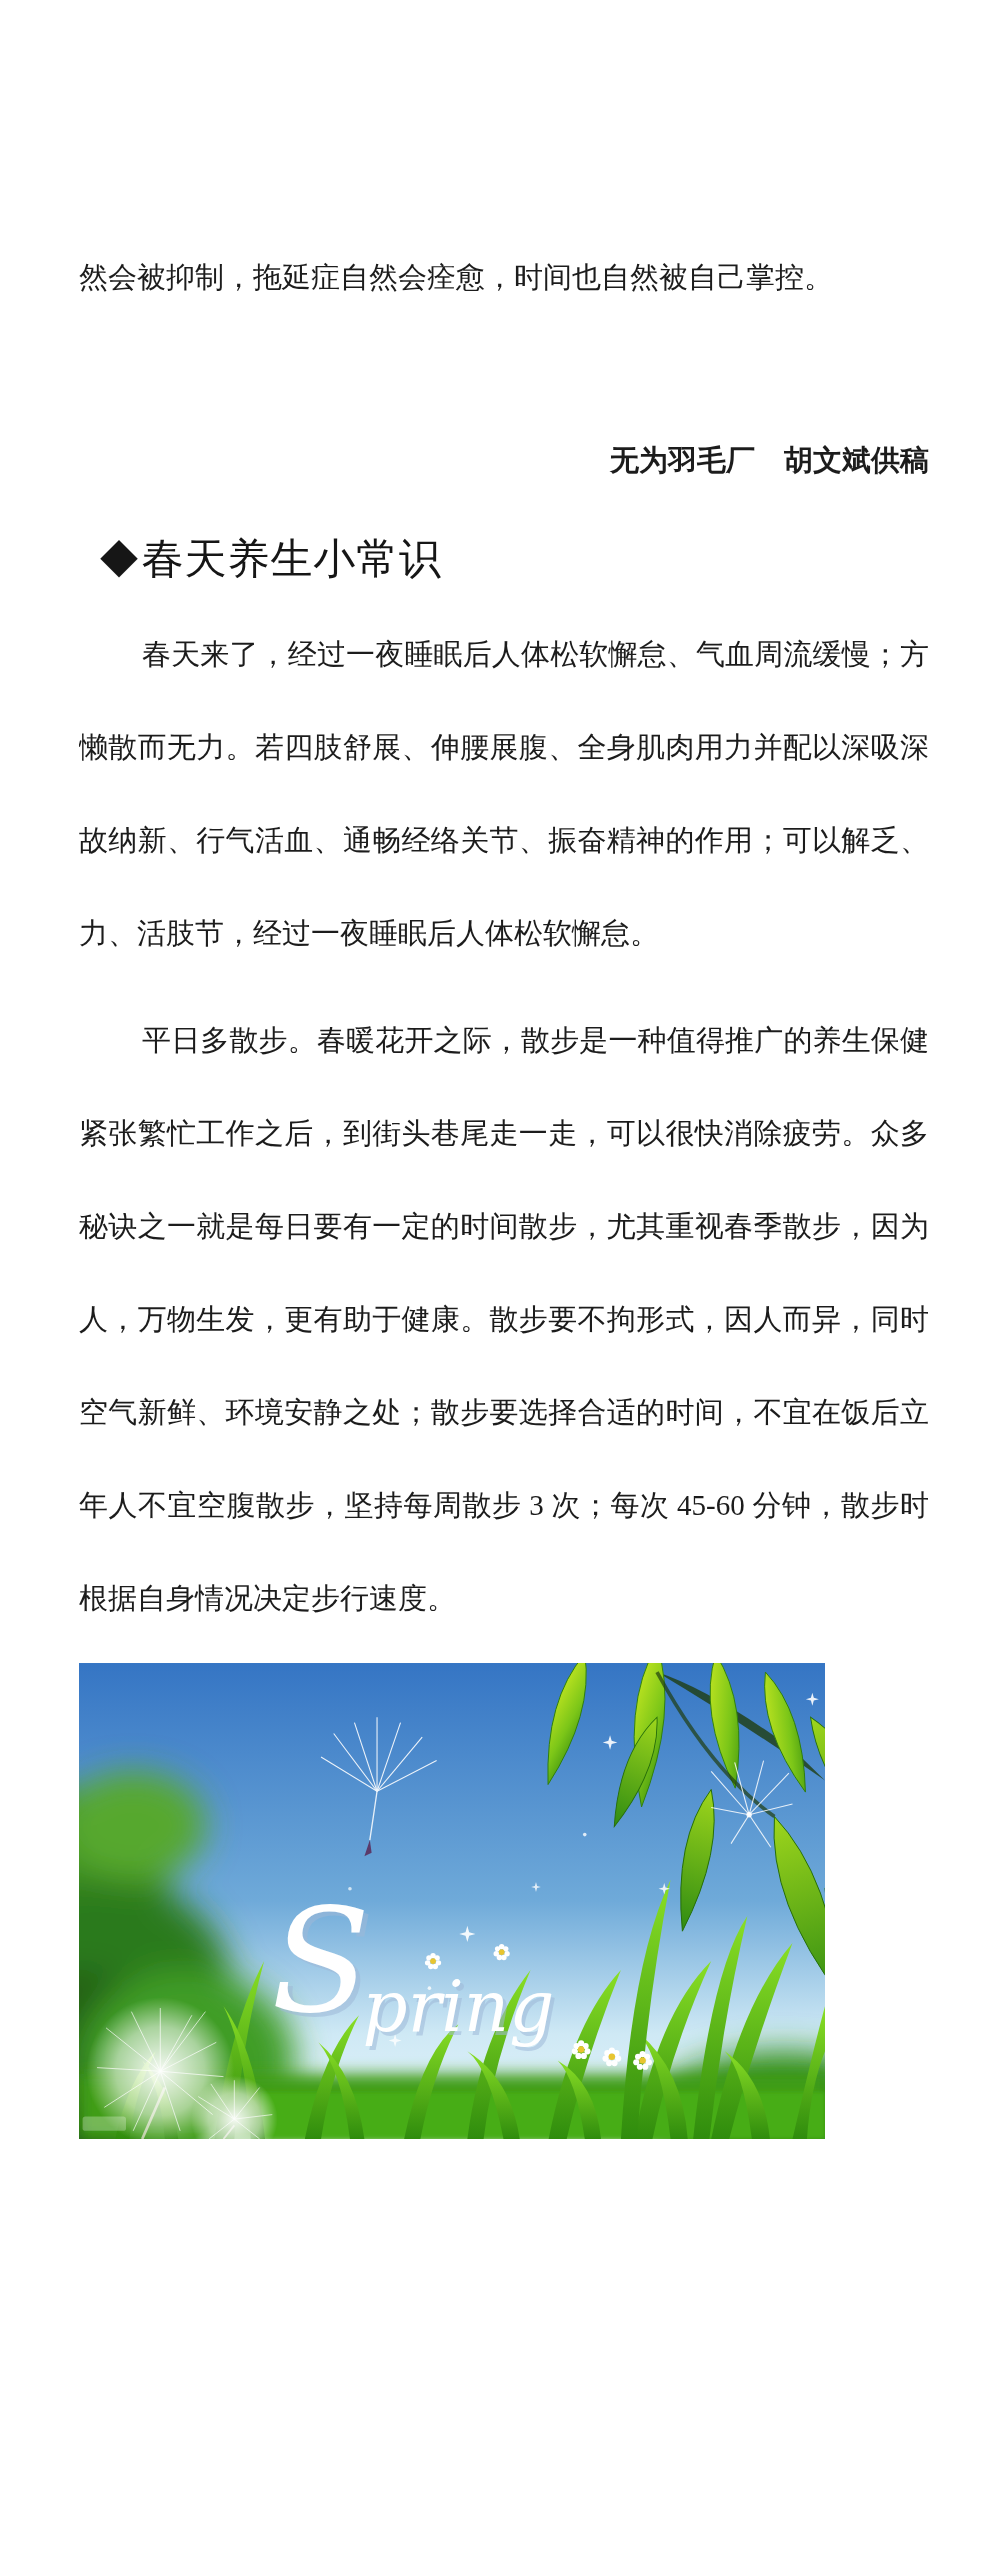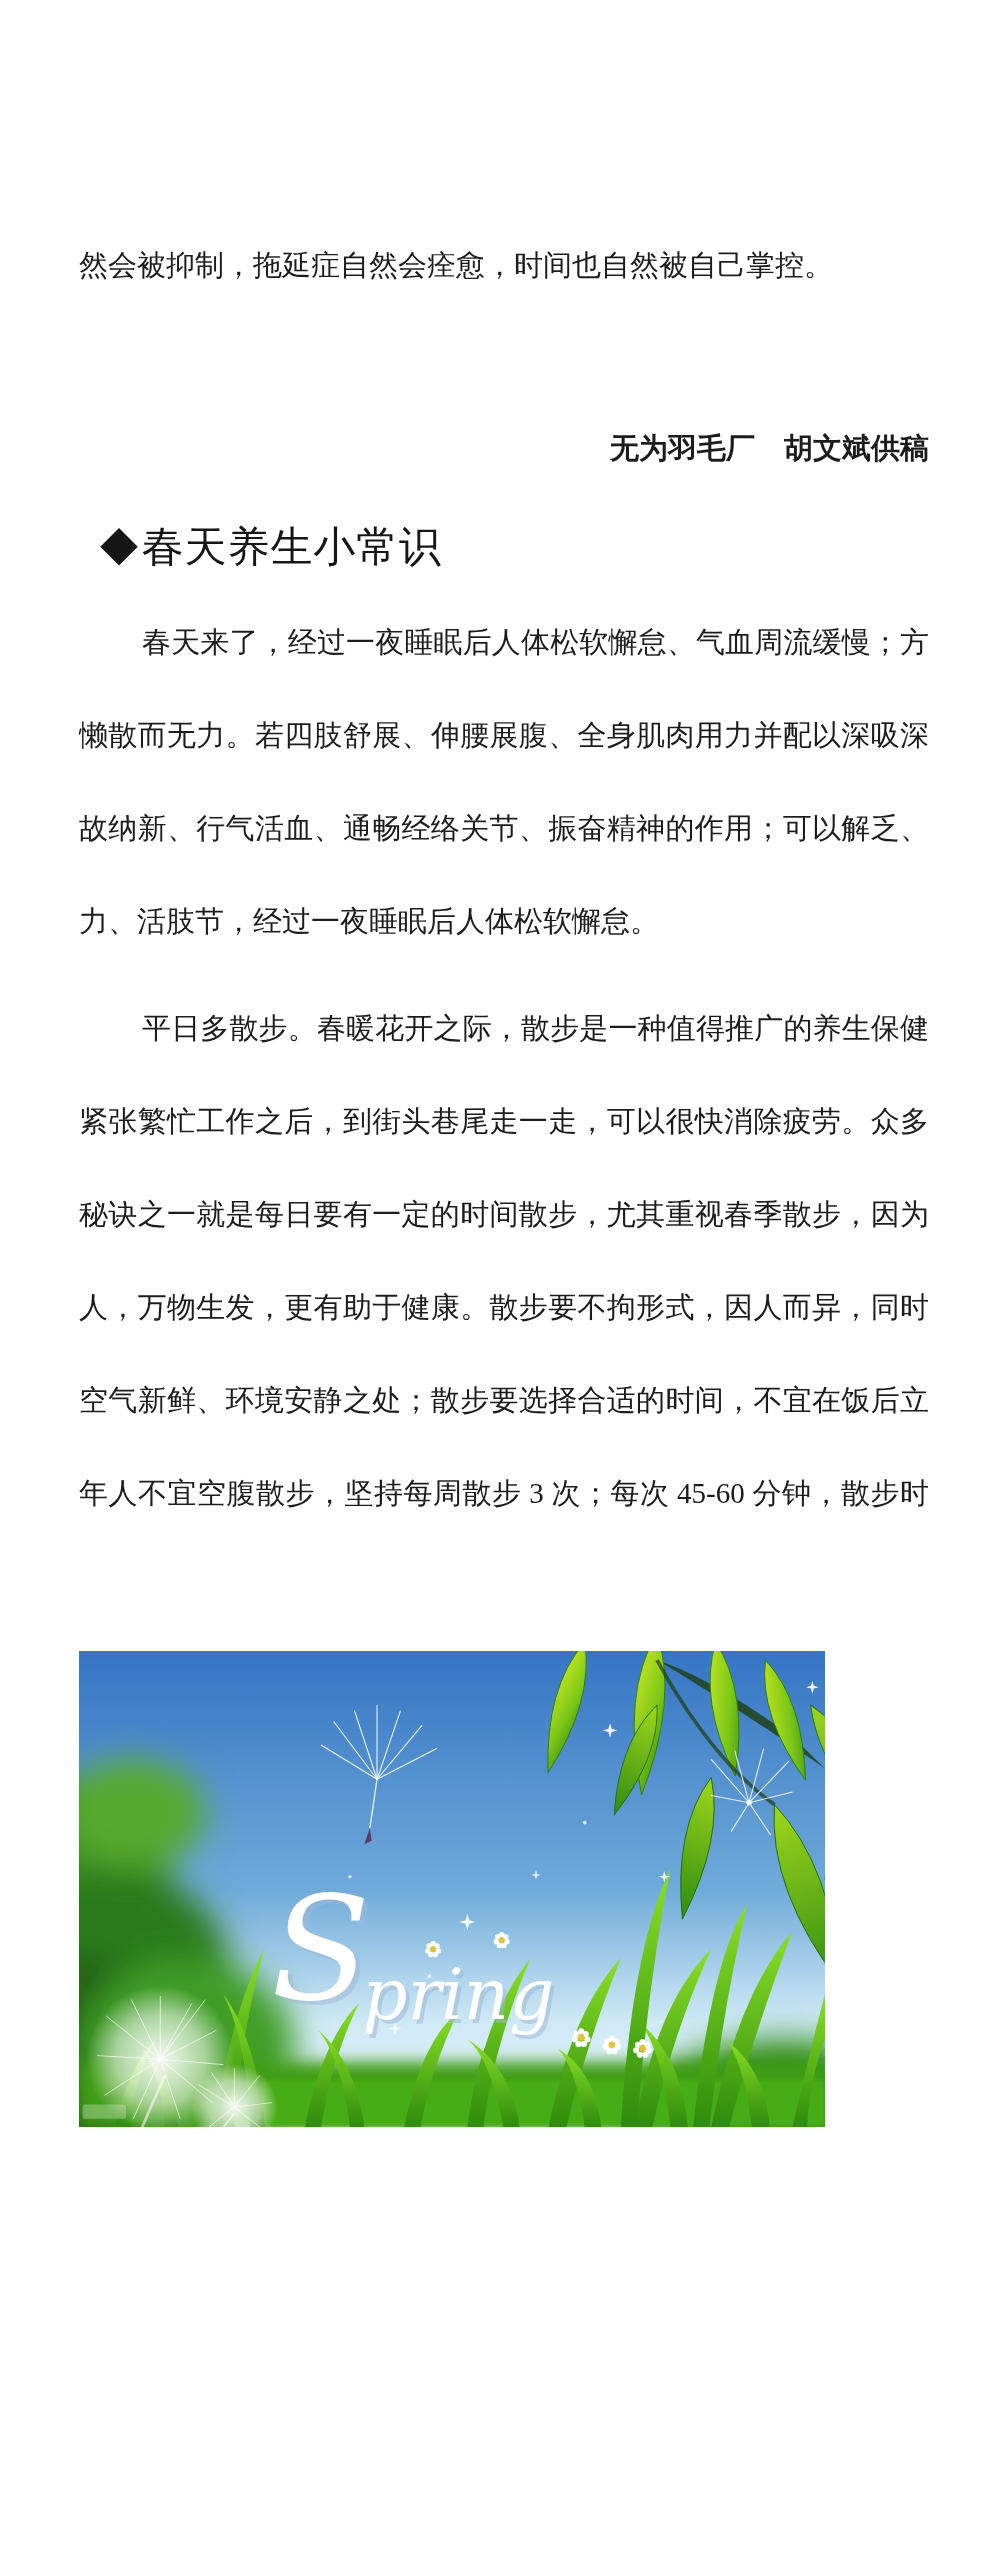--- a/index.html
+++ b/index.html
@@ -1,19 +1,19 @@
 <!DOCTYPE html>
 <html lang="zh" style="font-size:14.4px"><head>
 <meta charset="utf-8">
 <style>
   html,body{margin:0;padding:0;background:#ffffff;}
   .page{
     position:relative;
     width:1008px;height:2359px;
-    margin:4px auto;
+    margin:16px auto;
     background:#ffffff;
     overflow:hidden;
     font-family:"Liberation Serif","DejaVu Serif",serif;
     color:#1c1c1c;
   }
   .textblock{
     position:absolute;
     left:79px;
     width:850px;
     font-size:29px;
@@ -91,20 +91,21 @@
     <div class="tline short">力、活肢节，经过一夜睡眠后人体松软懈怠。</div>
   </div>
 
   <div class="textblock para2">
     <div class="tline indent">平日多散步。春暖花开之际，散步是一种值得推广的养生保健方法。一天</div>
     <div class="tline">紧张繁忙工作之后，到街头巷尾走一走，可以很快消除疲劳。众多寿星的长寿</div>
     <div class="tline">秘诀之一就是每日要有一定的时间散步，尤其重视春季散步，因为春季气候宜</div>
     <div class="tline">人，万物生发，更有助于健康。散步要不拘形式，因人而异，同时也应注意找</div>
     <div class="tline">空气新鲜、环境安静之处；散步要选择合适的时间，不宜在饭后立即出行，老</div>
     <div class="tline">年人不宜空腹散步，坚持每周散步 3 次；每次 45-60 分钟，散步时衣着要宽松，</div>
+    <div class="tline short">根据自身情况决定步行速度。</div>
   </div>
 
   <div class="photo-frame">
     <svg width="746" height="476" viewBox="0 0 826 527" xmlns="http://www.w3.org/2000/svg">
       <defs>
         <linearGradient id="sky" x1="0" y1="0" x2="0" y2="1">
           <stop offset="0" stop-color="#3575c4"></stop>
           <stop offset="0.5" stop-color="#6fAad9"></stop>
           <stop offset="0.78" stop-color="#cfe9f5"></stop>
           <stop offset="1" stop-color="#e8f6fb"></stop>

